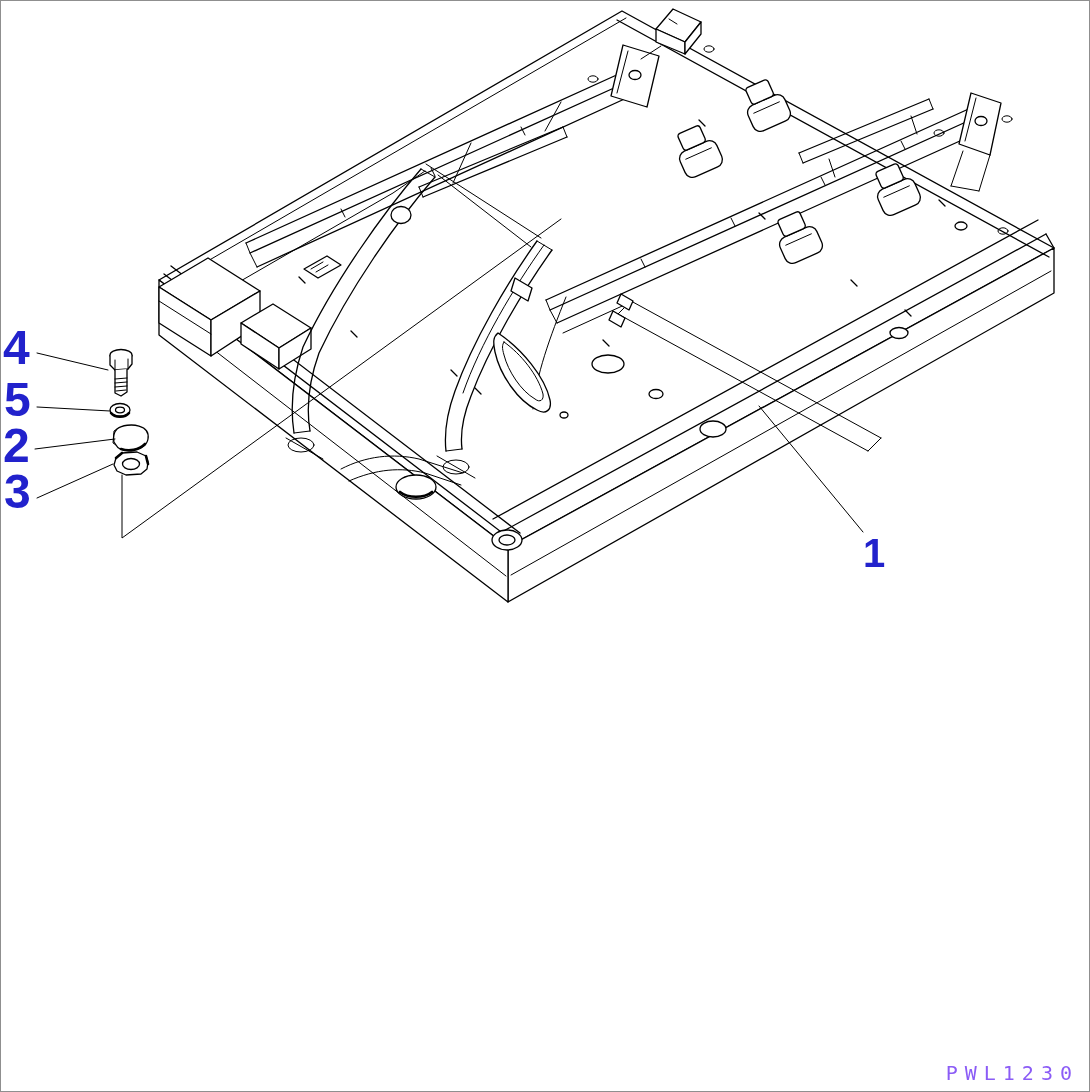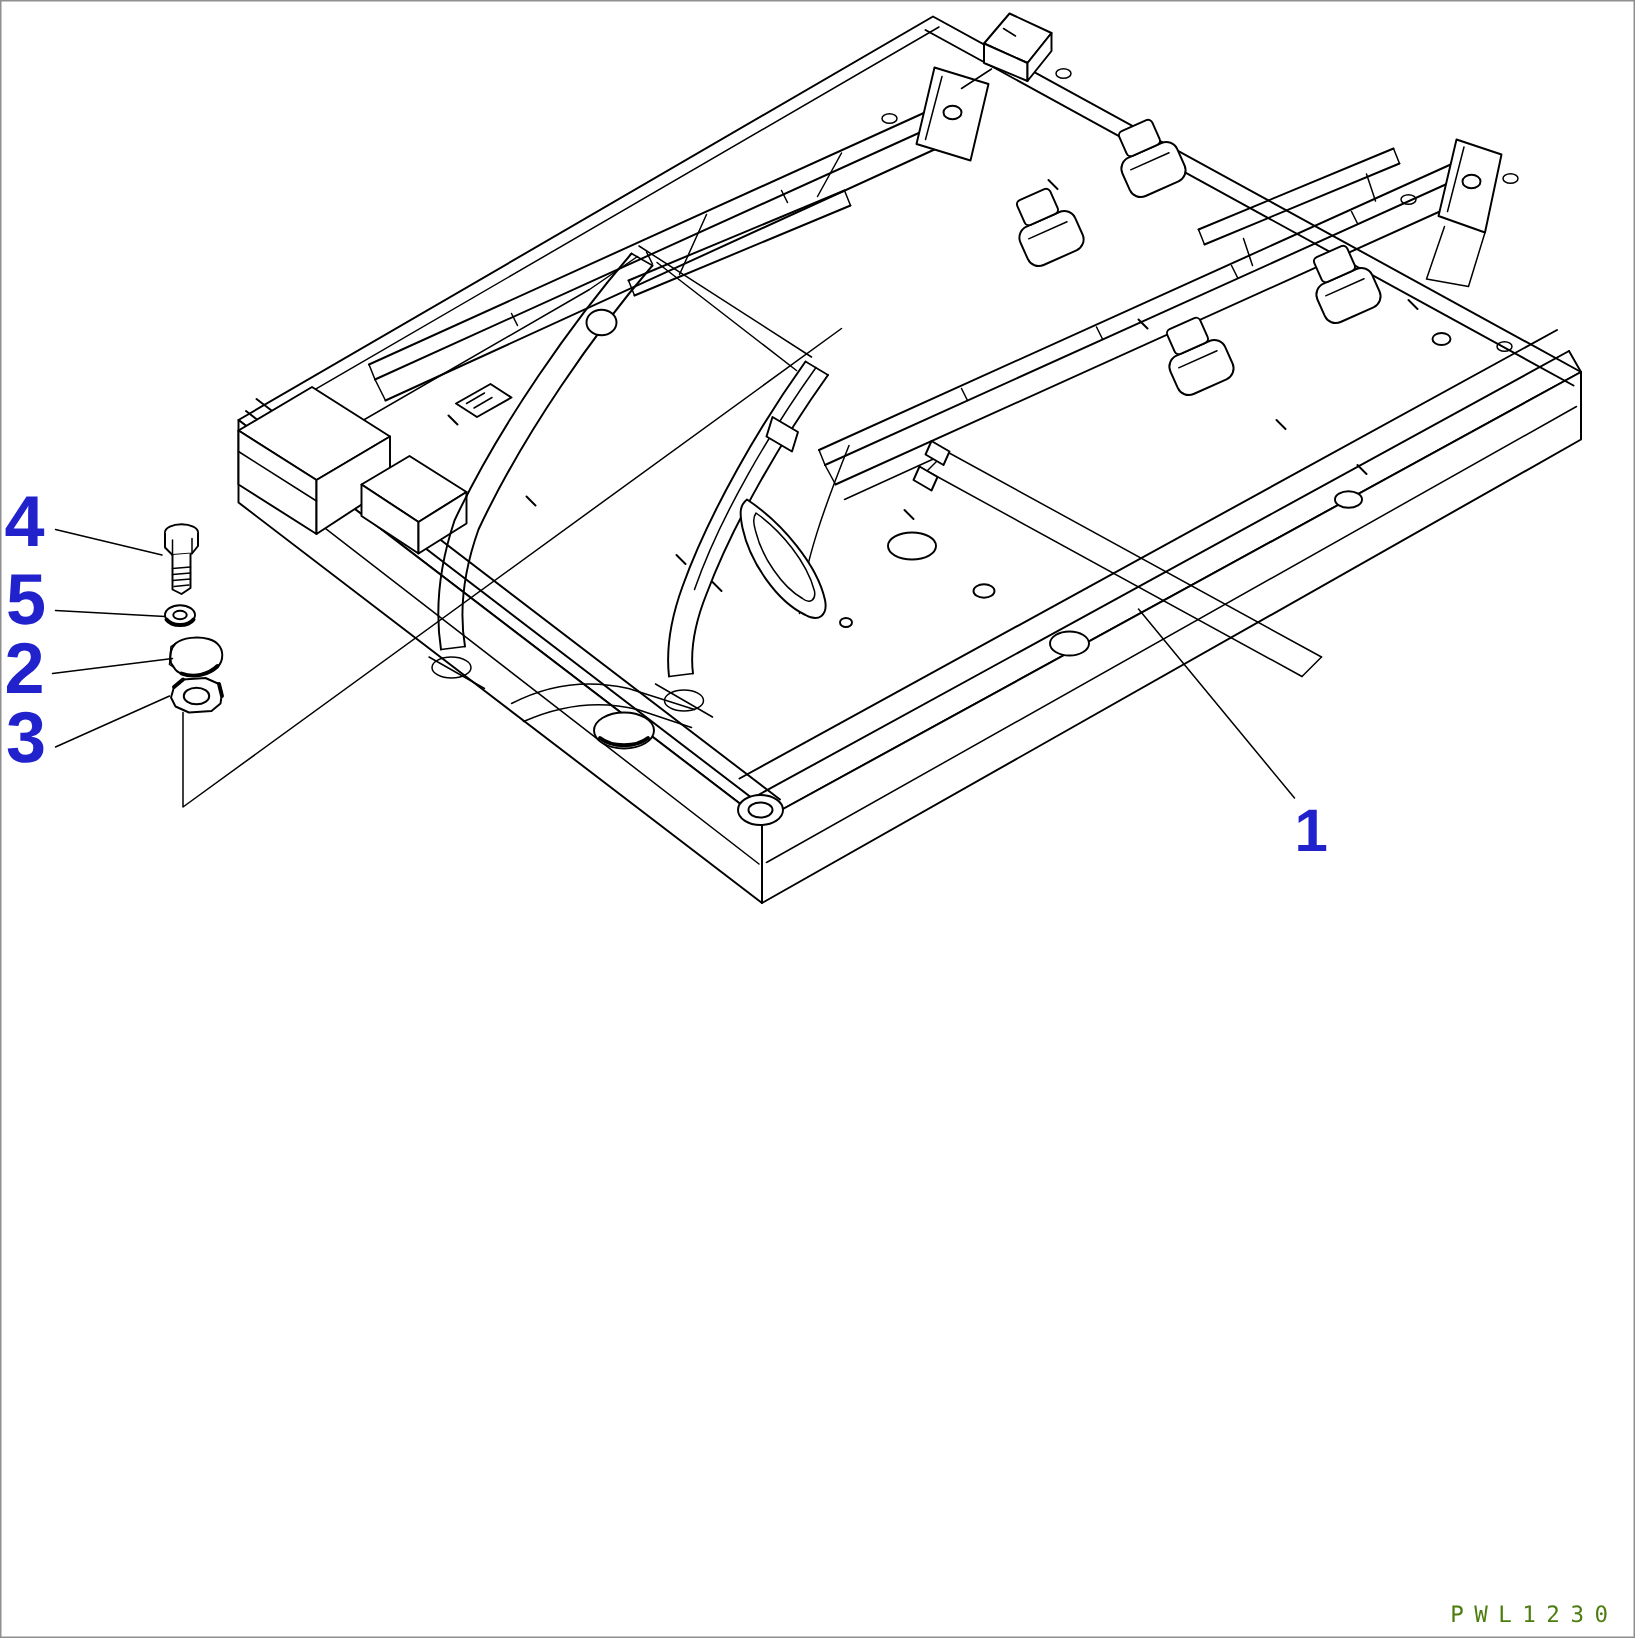--- a/index.html
+++ b/index.html
@@ -21,23 +21,23 @@
   .callout{
     font-family:"Liberation Sans", sans-serif;
     font-weight:700;
     cursor:pointer;
   }
   .footer-code{
     position:absolute;
     right:10px;
     bottom:6px;
     font-family:"DejaVu Sans Mono", monospace;
-    font-size:15px;
+    font-size:20px;
     letter-spacing:7px;
-    color:#4d7c0f;
+    color:#8b5cf6;
     white-space:nowrap;
   }
 </style>
 </head>
 <body>
 
 <div class="page">
 
 <svg width="1090" height="1092" viewBox="0 0 1090 1092">
 

